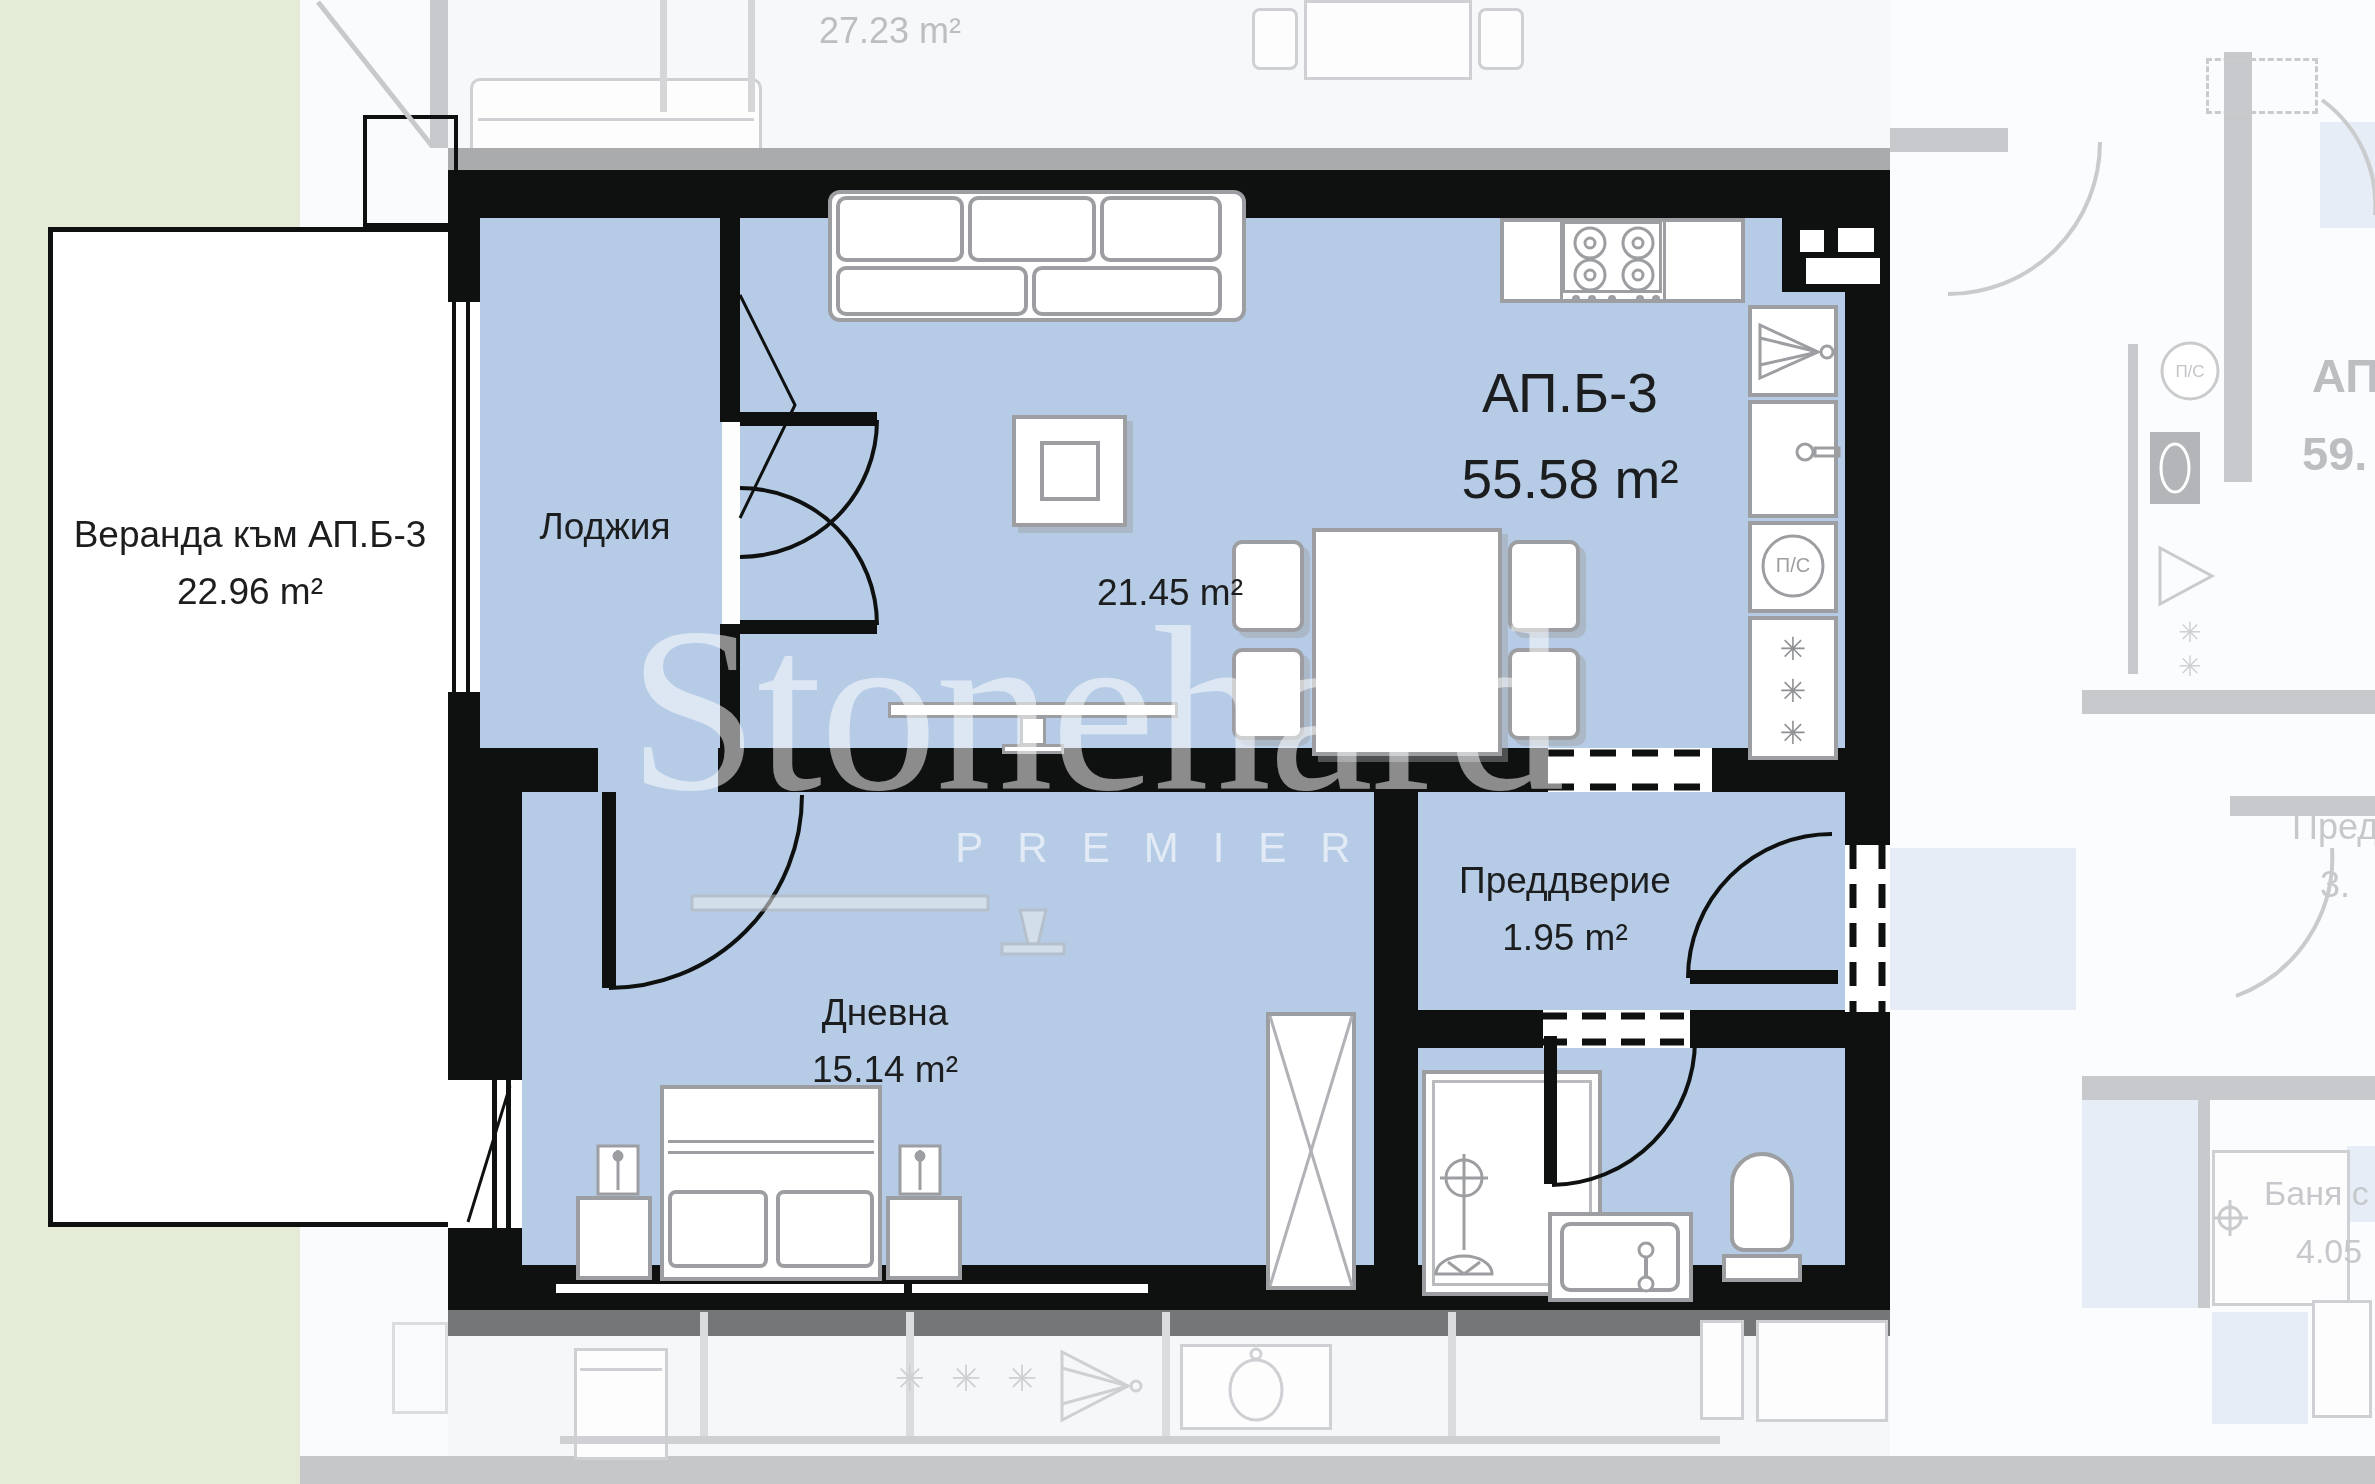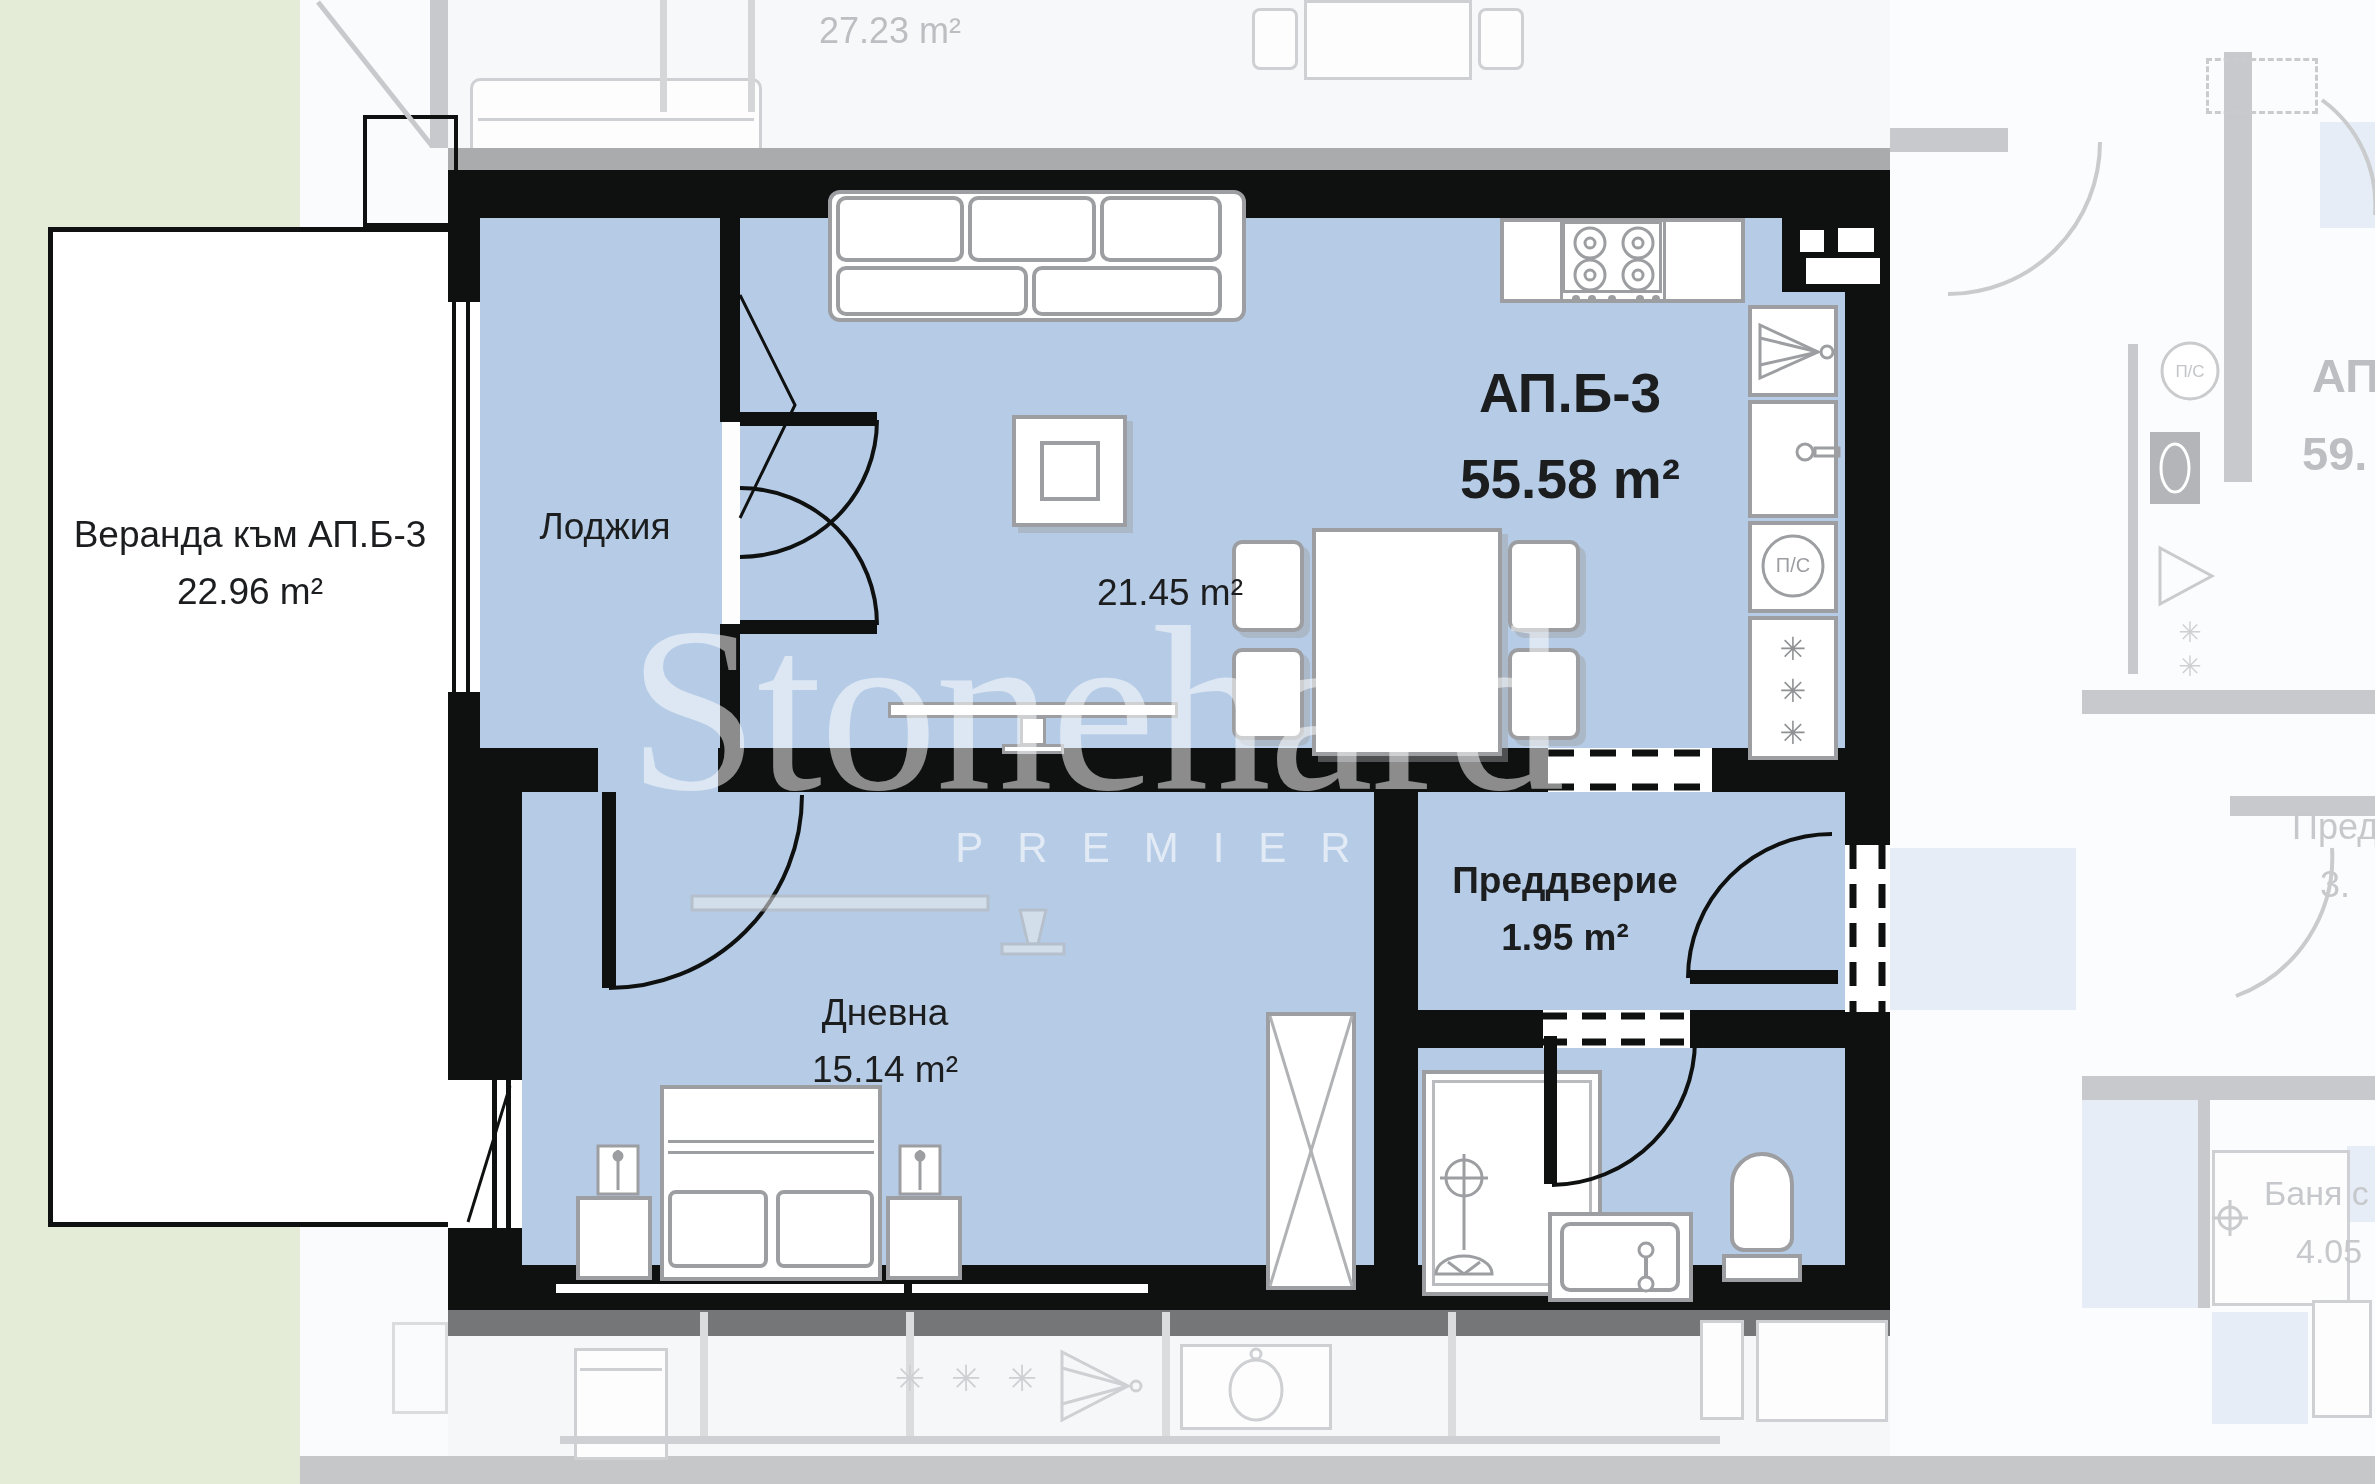--- a/index.html
+++ b/index.html
@@ -322,29 +322,29 @@
       <line x1="2230" y1="1200" x2="2230" y2="1236"></line>
     </g>
   </svg>
 
   <div class="label" style="left:480px;top:498px;width:250px;">
     <div class="l1">Лоджия</div>
   </div>
   <div class="label" style="left:860px;top:564px;width:620px;">
     <div class="l1">21.45 m²</div>
   </div>
-  <div class="label" style="left:1400px;top:350px;width:340px;font-weight:bold;">
+  <div class="label" style="left:1400px;top:350px;width:340px;font-weight:normal;">
     <div style="font-size:55px;line-height:86px;">АП.Б-3</div>
     <div style="font-size:55px;line-height:86px;">55.58 m²</div>
   </div>
   <div class="label" style="left:735px;top:984px;width:300px;">
     <div class="l1">Дневна</div>
     <div class="l1">15.14 m²</div>
   </div>
-  <div class="label" style="left:1405px;top:852px;width:320px;font-weight:bold;">
+  <div class="label" style="left:1405px;top:852px;width:320px;">
     <div class="l1">Преддверие</div>
     <div class="l1">1.95 m²</div>
   </div>
 
   <div class="watermark" style="left:880px;top:824px;width:580px;text-align:center;font-family:'Liberation Sans',sans-serif;font-size:42px;letter-spacing:34px;color:rgba(255,255,255,.6);">PREMIER</div>
   <div class="watermark" style="left:628px;top:575px;font-size:235px;letter-spacing:-2px;">Stonehard</div>
 
 </div>
 
 </body></html>

